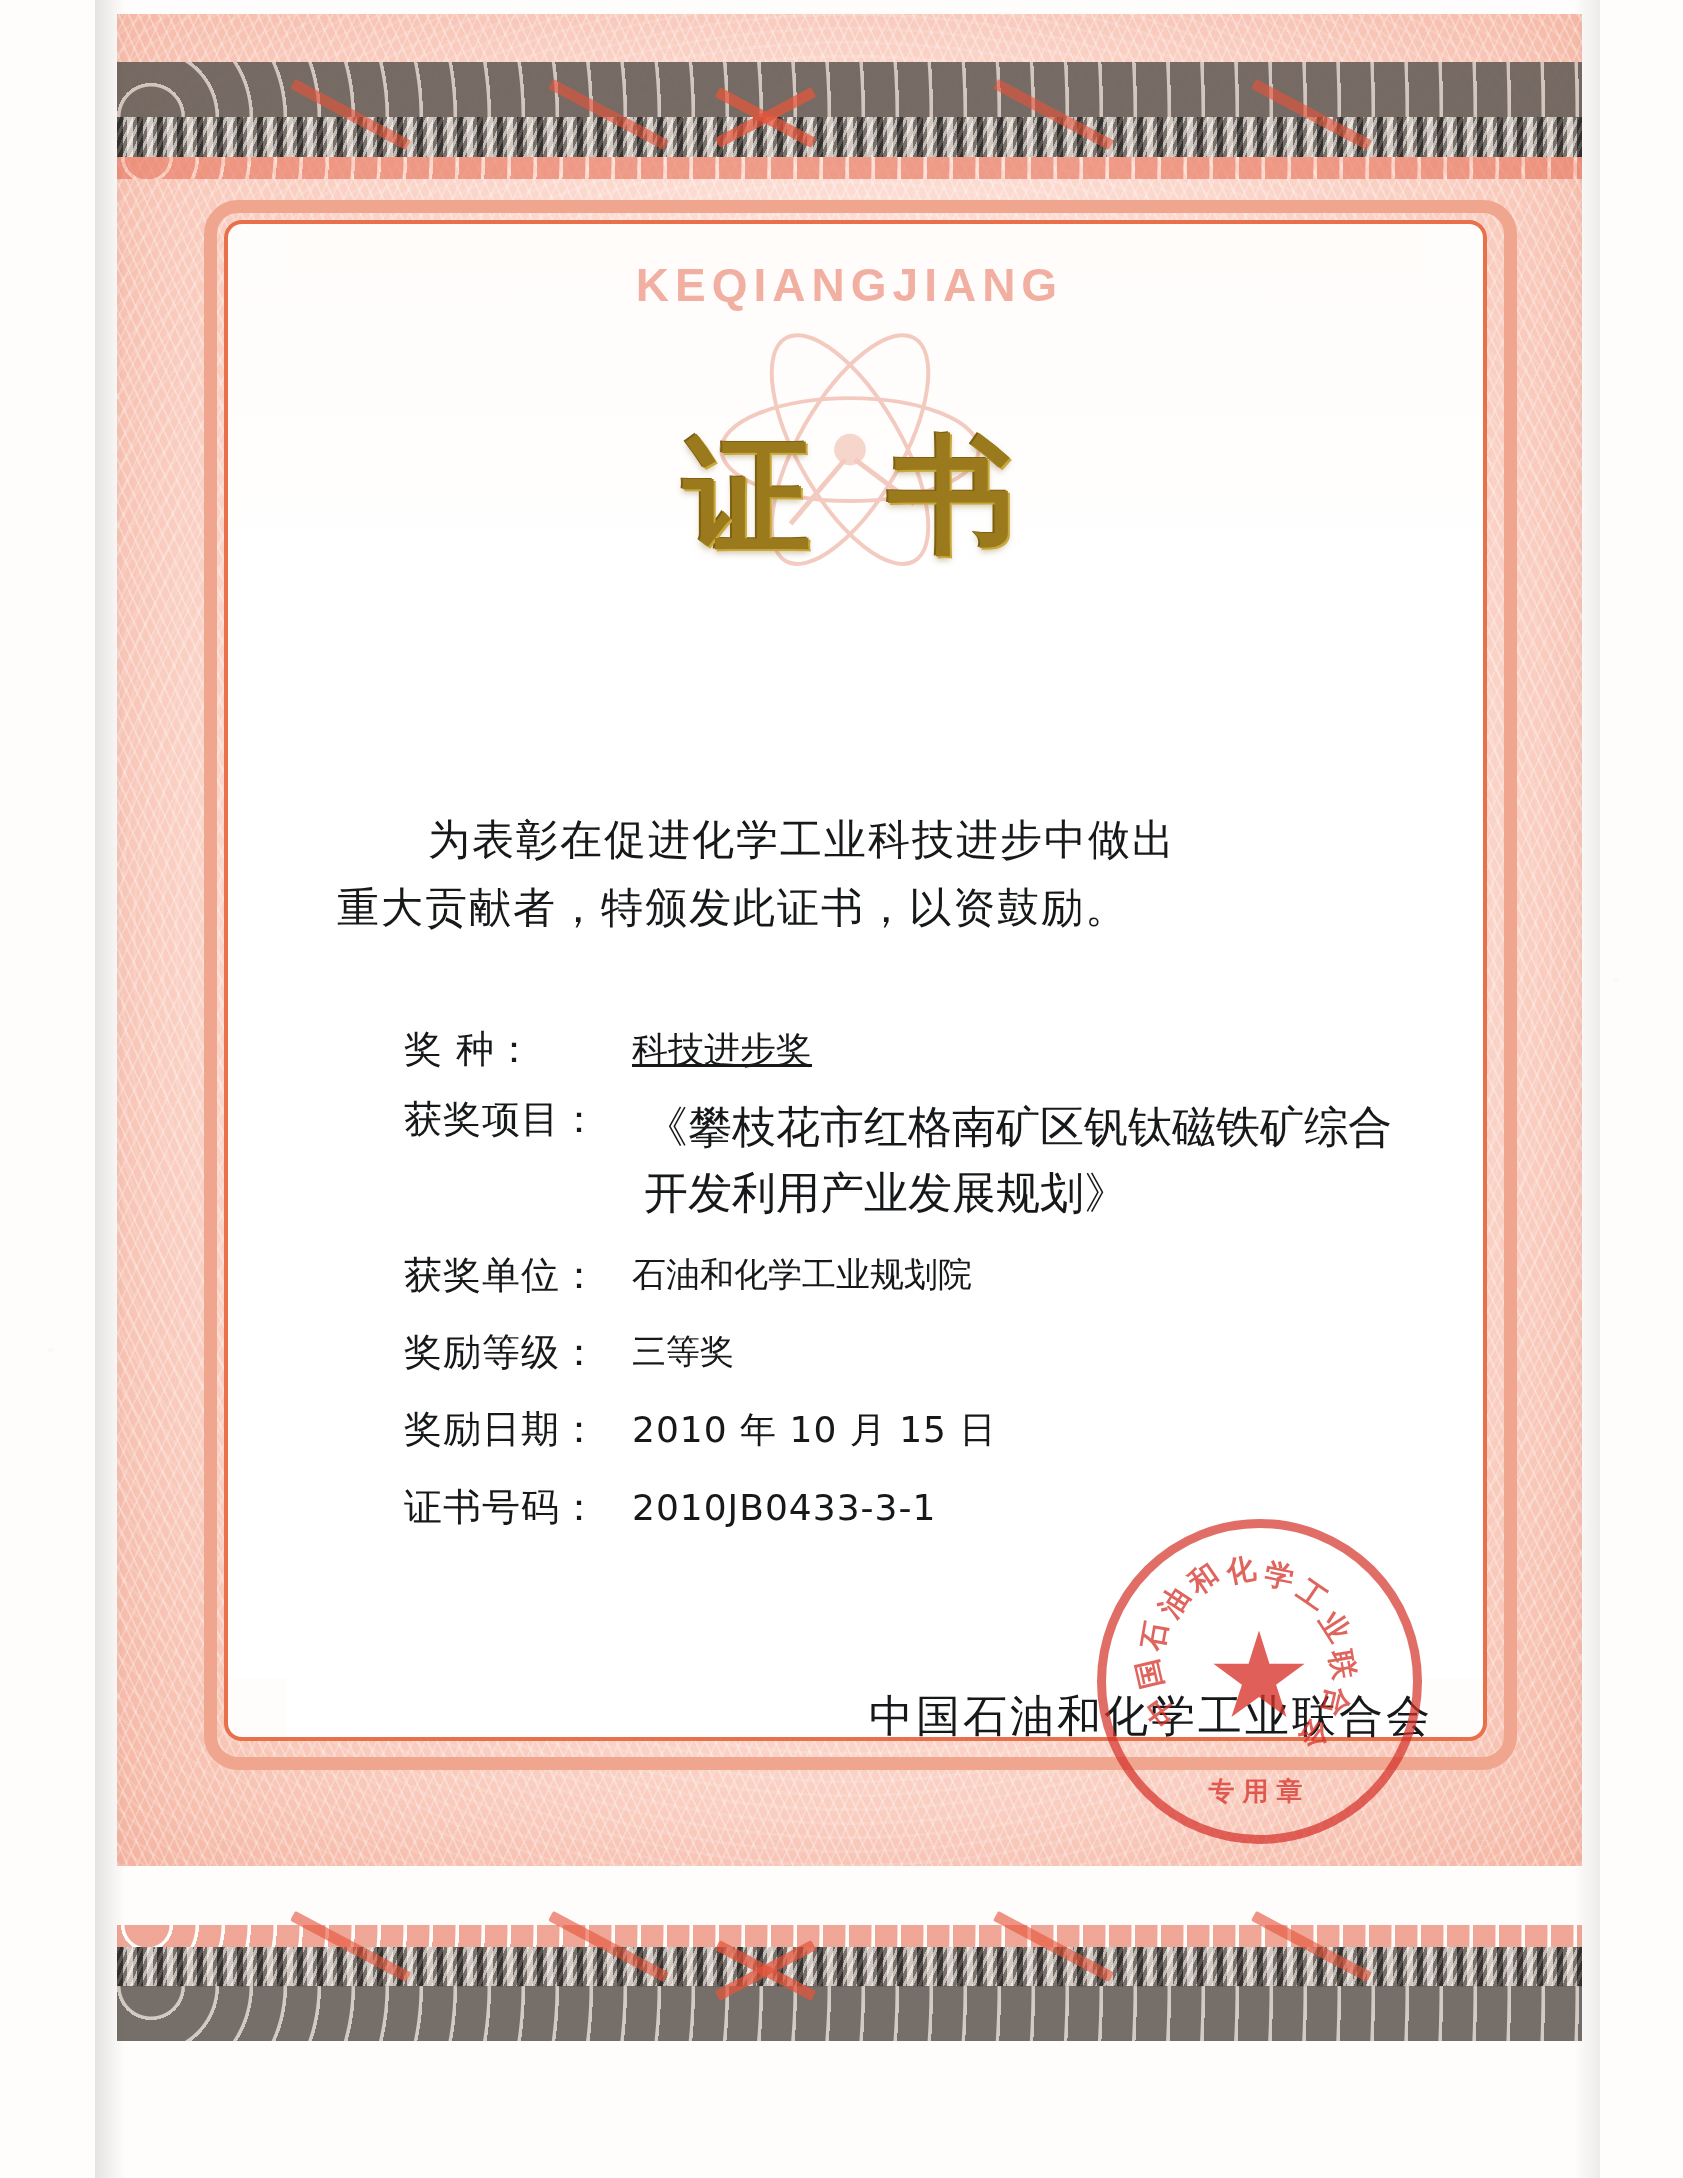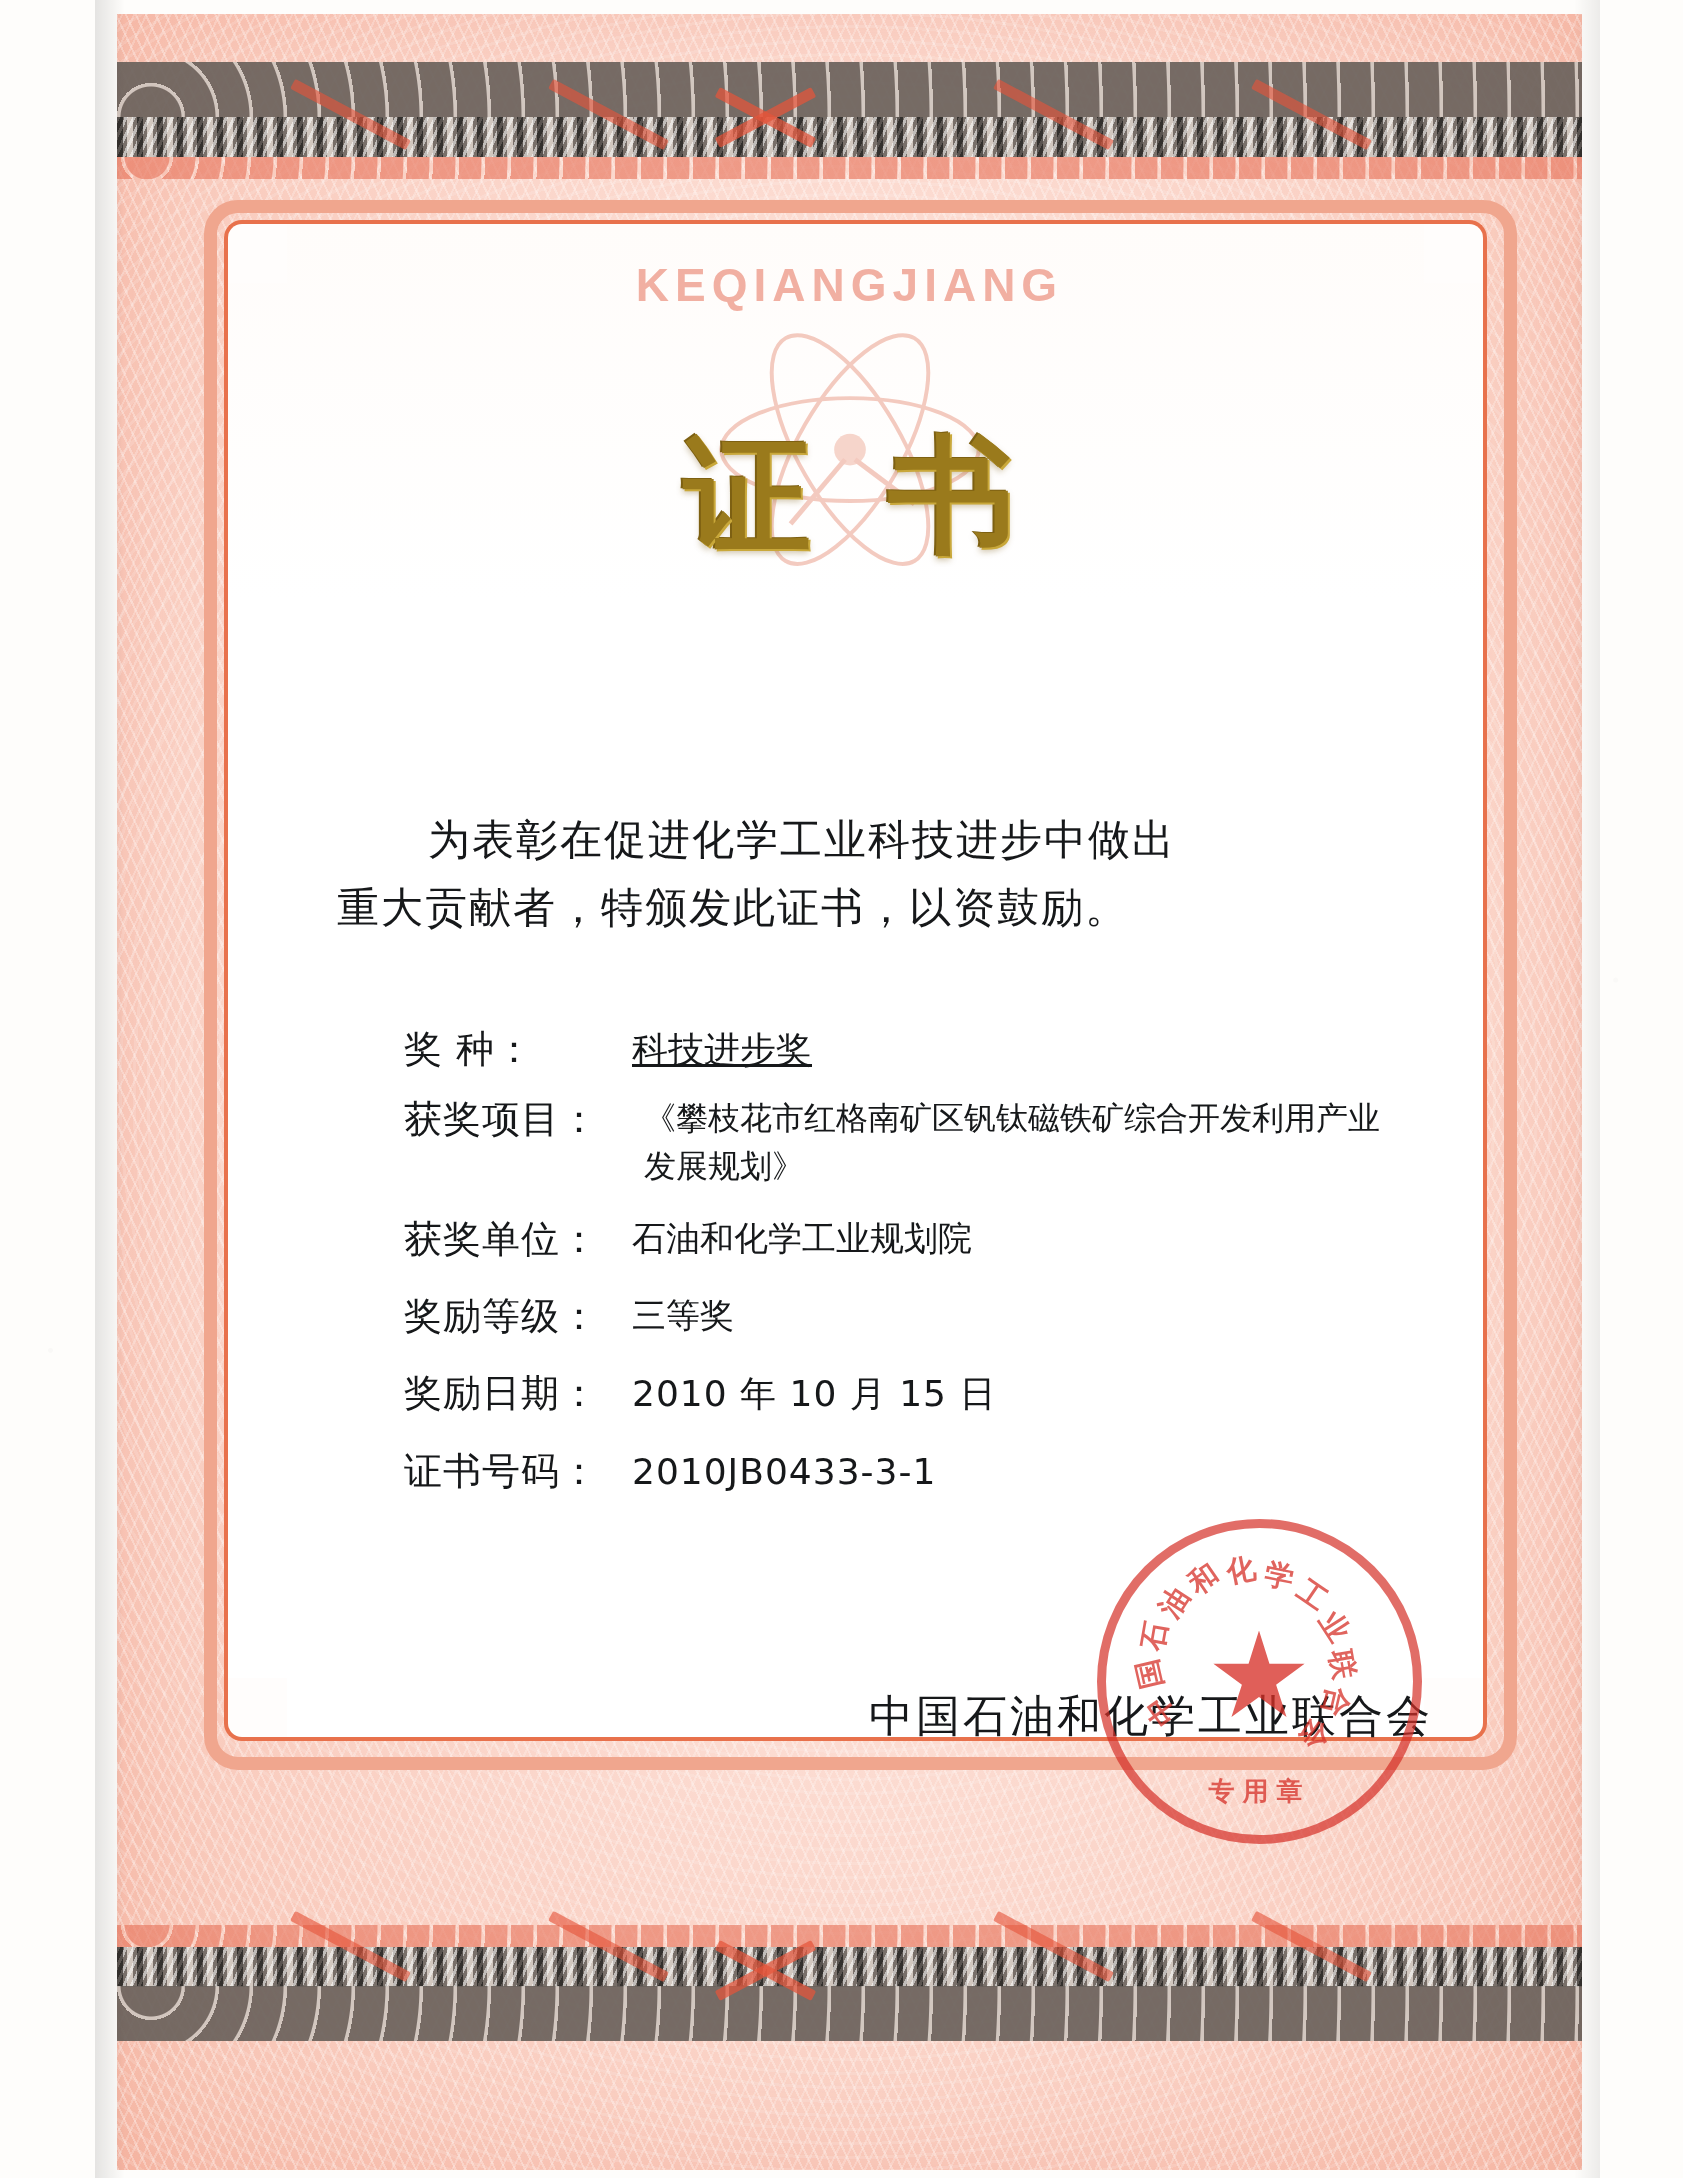--- a/index.html
+++ b/index.html
@@ -30,21 +30,21 @@
       radial-gradient(circle at 96% 45%, rgba(0,0,0,0.015) 0 2px, transparent 3px);
     pointer-events: none;
   }
 
   
   .certificate {
     position: absolute;
     left: 117px;
     top: 14px;
     width: 1465px;
-    height: 2156px;
+    height: 1852px;
     background:
       radial-gradient(ellipse at 50% 45%, #fdeae4 0%, #fcdcd2 45%, #f9cbbd 78%, #f6bdab 100%);
     box-shadow: inset 0 0 89px rgba(240,150,125,0.35);
   }
   
   .cert-texture {
     position: absolute;
     inset: 0;
     background:
       repeating-linear-gradient(65deg, rgba(255,255,255,0.33) 0 2px, rgba(255,255,255,0) 2px 9px),
@@ -256,21 +256,21 @@
   .field-value {
     flex: 1 1 auto;
     font-size: 34px;
     color: #16181a;
     line-height: 1.45;
     font-family: "DejaVu Sans", "Liberation Sans", sans-serif;
   }
   .field-value.big { font-size: 36px; text-decoration: underline; }
   .field-row.award-name { margin-bottom: 18px; }
   .field-row.project { margin-bottom: 24px; gap: 12px; }
-  .field-value.project-val { font-size: 32px; line-height: 1.5; }
+  .field-value.project-val { font-size: 44px; line-height: 1.5; }
   .field-value.latin {
     font-family: "DejaVu Sans", "Liberation Sans", sans-serif;
     letter-spacing: 1px;
     font-size: 36px;
   }
 
   
   .issuer {
     position: absolute;
     right: 149px;

